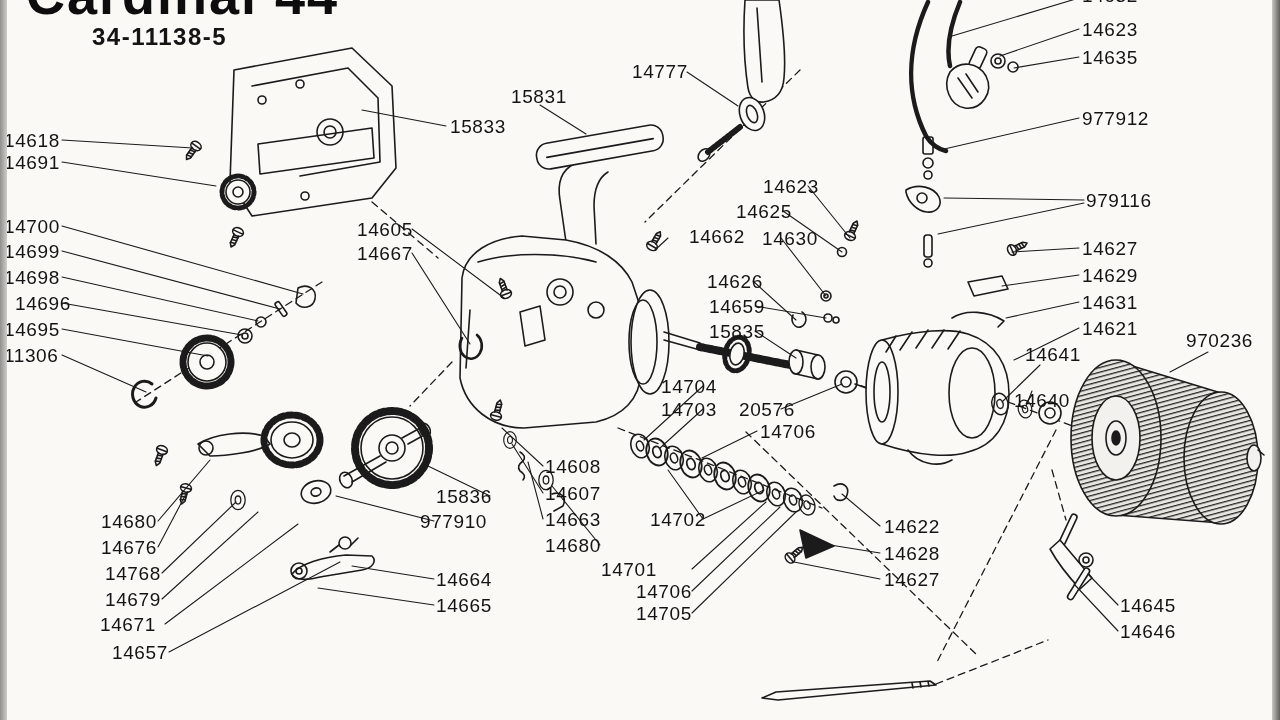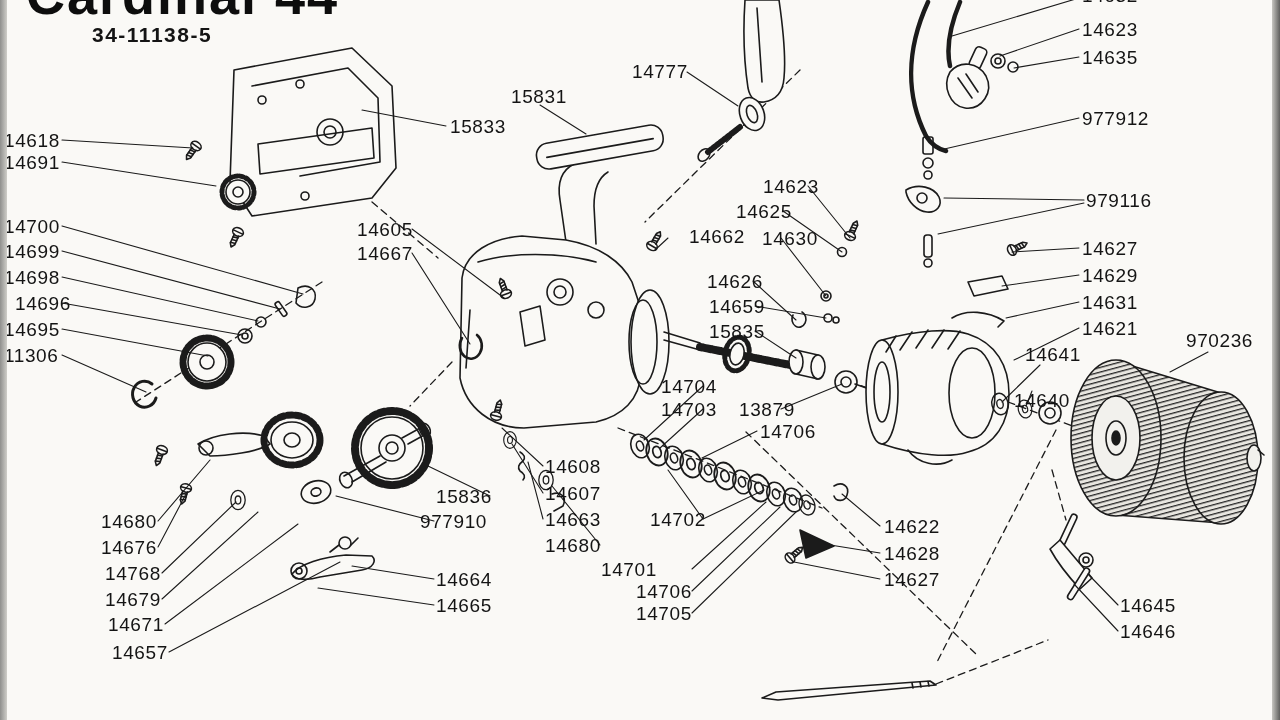--- a/index.html
+++ b/index.html
@@ -11,21 +11,21 @@
   #art{position:absolute;left:0;top:0;}
   .part-label{
     position:absolute;font-size:19px;letter-spacing:.6px;color:#141414;
     white-space:nowrap;line-height:1;
   }
   .doc-title{
     position:absolute;left:26px;top:-36px;font-size:54px;font-weight:bold;
     color:#0d0d0d;letter-spacing:2px;white-space:nowrap;
   }
   .model-number{
-    position:absolute;left:92px;top:23px;font-size:21px;font-weight:bold;
+    position:absolute;left:92px;top:23px;font-size:24px;font-weight:bold;
     letter-spacing:1.5px;color:#141414;
   }
   .edge{position:absolute;top:0;height:720px;}
   #edge-left{left:0;width:7px;background:linear-gradient(to right,#8f8f8d,#cfcec9);}
   #edge-right{right:0;width:8px;background:linear-gradient(to left,#5f5f5d,#c7c6c1);}
   #labels-layer{position:absolute;left:0;top:0;width:100%;height:100%;}
 </style>
 </head>
 <body>
 
@@ -352,37 +352,37 @@
       <div class="part-label" style="left: 4px; top: 217px;">14700</div>
       <div class="part-label" style="left: 4px; top: 242px;">14699</div>
       <div class="part-label" style="left: 4px; top: 268px;">14698</div>
       <div class="part-label" style="left: 4px; top: 294px; margin-left: 11px;">14696</div>
       <div class="part-label" style="left: 4px; top: 320px;">14695</div>
       <div class="part-label" style="left: 4px; top: 346px;">11306</div>
       <div class="part-label" style="left: 101px; top: 512px;">14680</div>
       <div class="part-label" style="left: 101px; top: 538px;">14676</div>
       <div class="part-label" style="left: 105px; top: 564px;">14768</div>
       <div class="part-label" style="left: 105px; top: 590px;">14679</div>
-      <div class="part-label" style="left: 108px; top: 615px;">14671</div>
+      <div class="part-label" style="left: 100px; top: 615px;">14671</div>
       <div class="part-label" style="left: 112px; top: 643px;">14657</div>
       <div class="part-label" style="left: 450px; top: 117px;">15833</div>
       <div class="part-label" style="left: 511px; top: 87px;">15831</div>
       <div class="part-label" style="left: 357px; top: 220px;">14605</div>
       <div class="part-label" style="left: 357px; top: 244px;">14667</div>
       <div class="part-label" style="left: 632px; top: 62px;">14777</div>
       <div class="part-label" style="left: 670px; top: 227px; margin-left: 19px;">14662</div>
       <div class="part-label" style="left: 763px; top: 177px;">14623</div>
       <div class="part-label" style="left: 736px; top: 202px;">14625</div>
       <div class="part-label" style="left: 762px; top: 229px;">14630</div>
       <div class="part-label" style="left: 707px; top: 272px;">14626</div>
       <div class="part-label" style="left: 709px; top: 297px;">14659</div>
       <div class="part-label" style="left: 709px; top: 322px;">15835</div>
       <div class="part-label" style="left: 661px; top: 377px;">14704</div>
       <div class="part-label" style="left: 661px; top: 400px;">14703</div>
-      <div class="part-label" style="left: 739px; top: 400px;">13879</div>
+      <div class="part-label" style="left: 739px; top: 400px;">20576</div>
       <div class="part-label" style="left: 760px; top: 422px;">14706</div>
       <div class="part-label" style="left: 545px; top: 457px;">14608</div>
       <div class="part-label" style="left: 545px; top: 484px;">14607</div>
       <div class="part-label" style="left: 545px; top: 510px;">14663</div>
       <div class="part-label" style="left: 545px; top: 536px;">14680</div>
       <div class="part-label" style="left: 436px; top: 487px;">15836</div>
       <div class="part-label" style="left: 420px; top: 512px; text-align: right;">977910</div>
       <div class="part-label" style="left: 436px; top: 570px;">14664</div>
       <div class="part-label" style="left: 436px; top: 596px;">14665</div>
       <div class="part-label" style="left: 650px; top: 510px;">14702</div>

